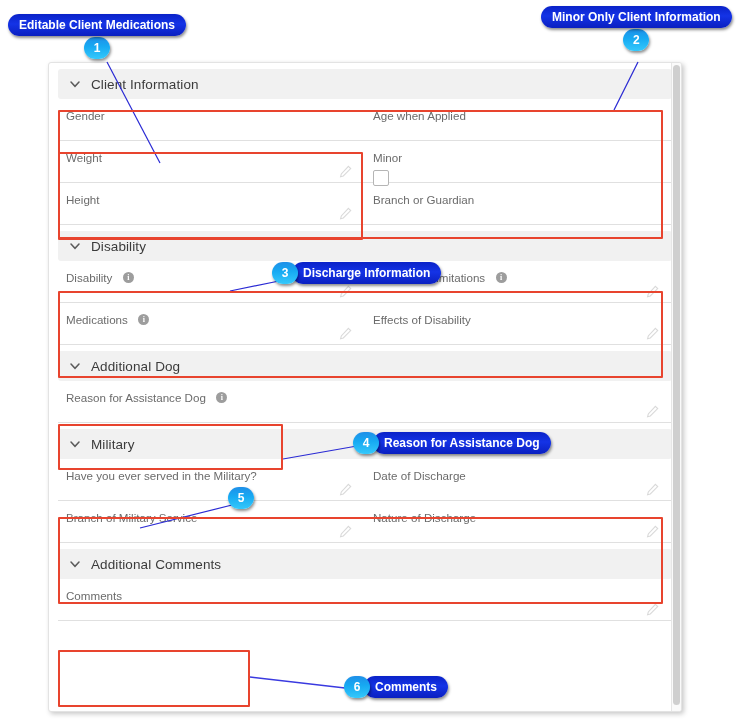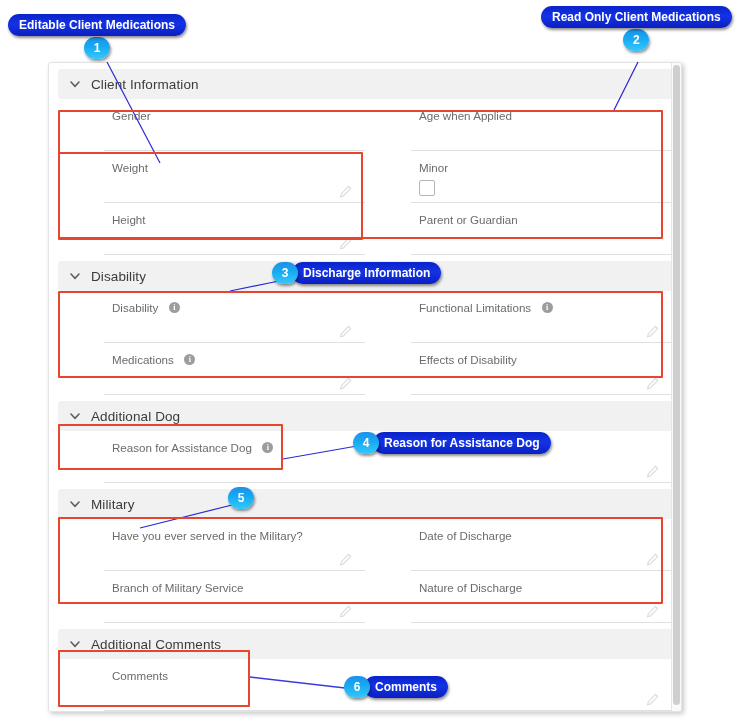--- a/index.html
+++ b/index.html
@@ -22,22 +22,22 @@
     display:flex;align-items:center;padding-left:10px;
     margin:6px 9px 0 9px;
   }
   .chev{width:14px;height:14px;margin-right:9px;flex:0 0 auto;}
   .chev svg{display:block;}
   .sec-title{font-size:13.5px;color:#3b3b3b;letter-spacing:.1px;}
 
   .rows{padding:0 9px;}
   .row{display:flex;}
   .cell{
-    position:relative;flex:1 1 50%;height:52px;box-sizing:border-box;
-    border-bottom:1px solid #e0e0e0;padding:7px 0 4px 8px;margin-left:46px;
+    position:relative;flex:1 1 50%;height:42px;box-sizing:border-box;
+    border-bottom:1px solid #e0e0e0;padding:7px 0 4px 8px;
   }
   .cell.full{flex:1 1 100%;}
   .cell-label{
     font-size:11.6px;color:#6b6b6b;display:inline-block;vertical-align:middle;
   }
   .info-ico{
     display:inline-block;width:11px;height:11px;border-radius:50%;
     background:#9d9d9d;color:#fff;font-size:8px;line-height:11px;
     text-align:center;margin-left:6px;vertical-align:middle;
     font-family:"Liberation Serif",serif;font-weight:bold;
@@ -128,21 +128,21 @@
       <div class="row">
         <div class="cell">
           <span class="cell-label">Height</span>
           <span class="pencil">
             <svg width="13" height="13" viewBox="0 0 13 13">
                 <path d="M9.4 1.3 L11.7 3.6 L4.3 11 L1.6 11.7 L2.3 9 Z" fill="none" stroke="#8a8a8a" stroke-width="1.1"></path>
               </svg>
           </span>
         </div>
         <div class="cell">
-          <span class="cell-label">Parent or Guardian</span>
+          <span class="cell-label">Branch or Guardian</span>
         </div>
       </div>
     </div>
 
     <div class="sec-head">
       <span class="chev">
         <svg width="14" height="14" viewBox="0 0 14 14">
             <path d="M3 5 L7 9.3 L11 5" fill="none" stroke="#5a5a5a" stroke-width="1.5" stroke-linecap="round"></path>
           </svg>
       </span>
@@ -302,21 +302,21 @@
     <div class="redbox" style="left:58px;  top:424px; width:225px; height:46px;"></div>
     <div class="redbox" style="left:58px;  top:517px; width:605px; height:87px;"></div>
     <div class="redbox" style="left:58px;  top:650px; width:192px; height:57px;"></div>
 
     <div class="callout stack" style="left:8px;top:14px;">
       <div class="clabel">Editable Client Medications</div>
       <div class="cnum">1</div>
     </div>
 
     <div class="callout stack" style="left:541px;top:6px;">
-      <div class="clabel">Read Only Client Medications</div>
+      <div class="clabel">Minor Only Client Information</div>
       <div class="cnum">2</div>
     </div>
 
     <div class="callout" style="left:272px;top:262px;">
       <div class="cnum">3</div>
       <div class="clabel">Discharge Information</div>
     </div>
 
     <div class="callout" style="left:353px;top:432px;">
       <div class="cnum">4</div>

